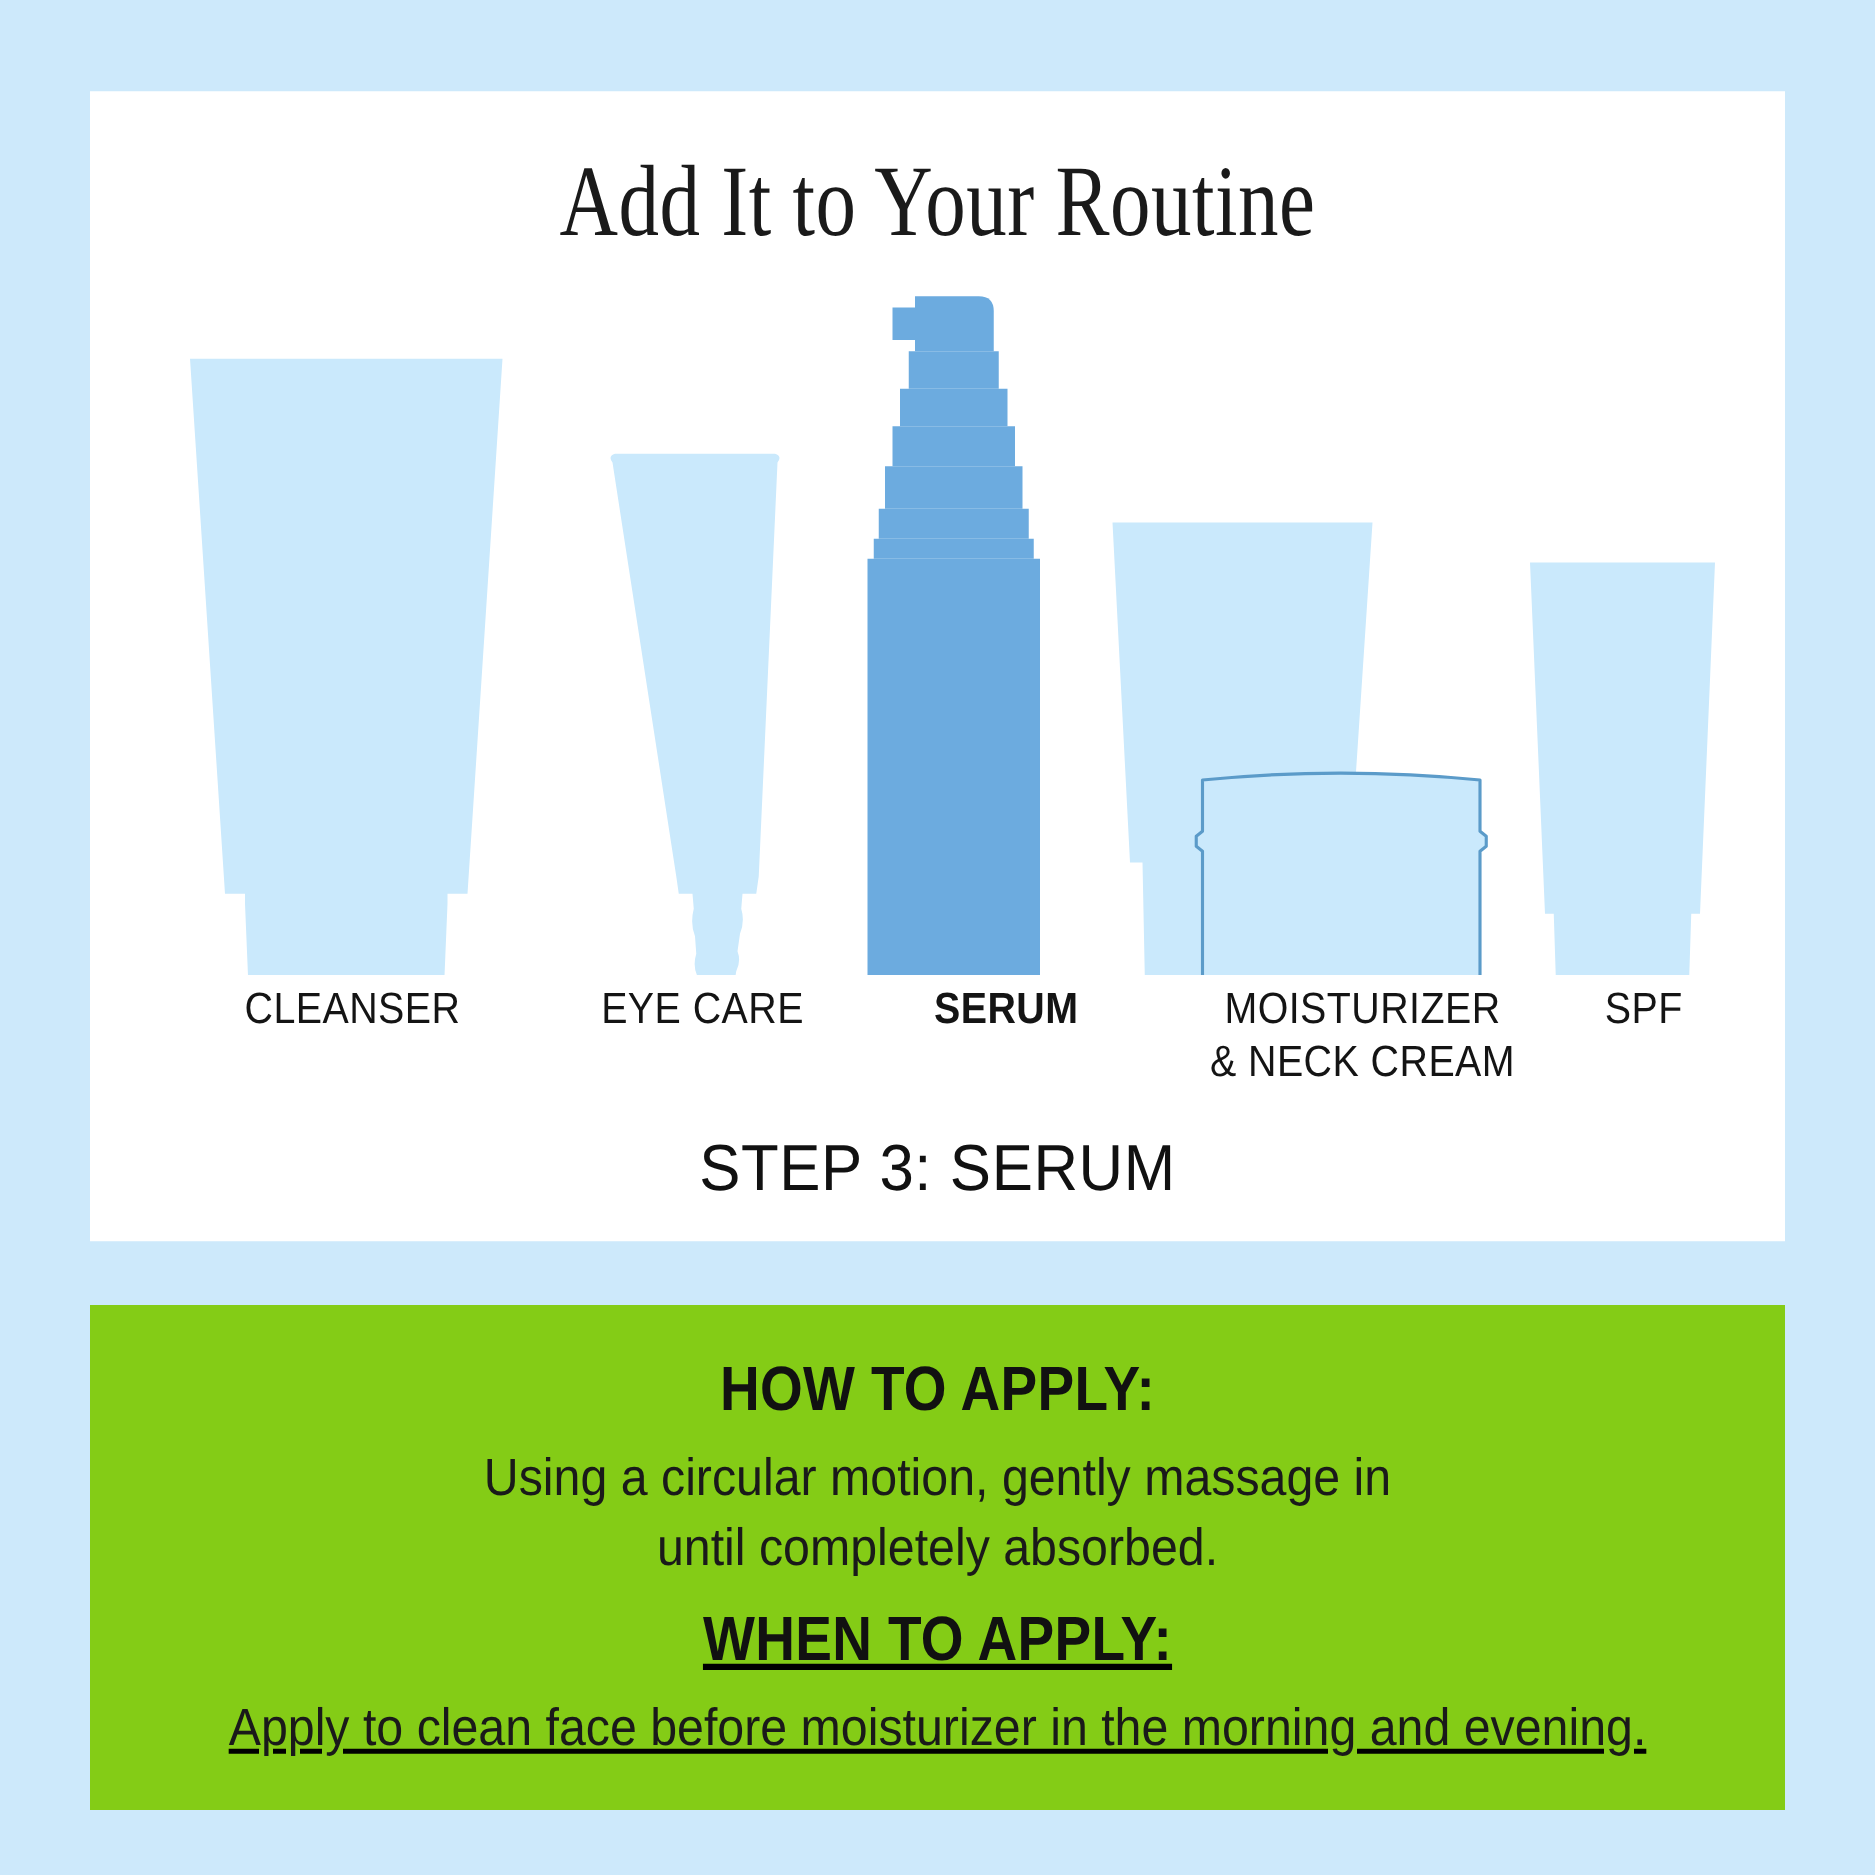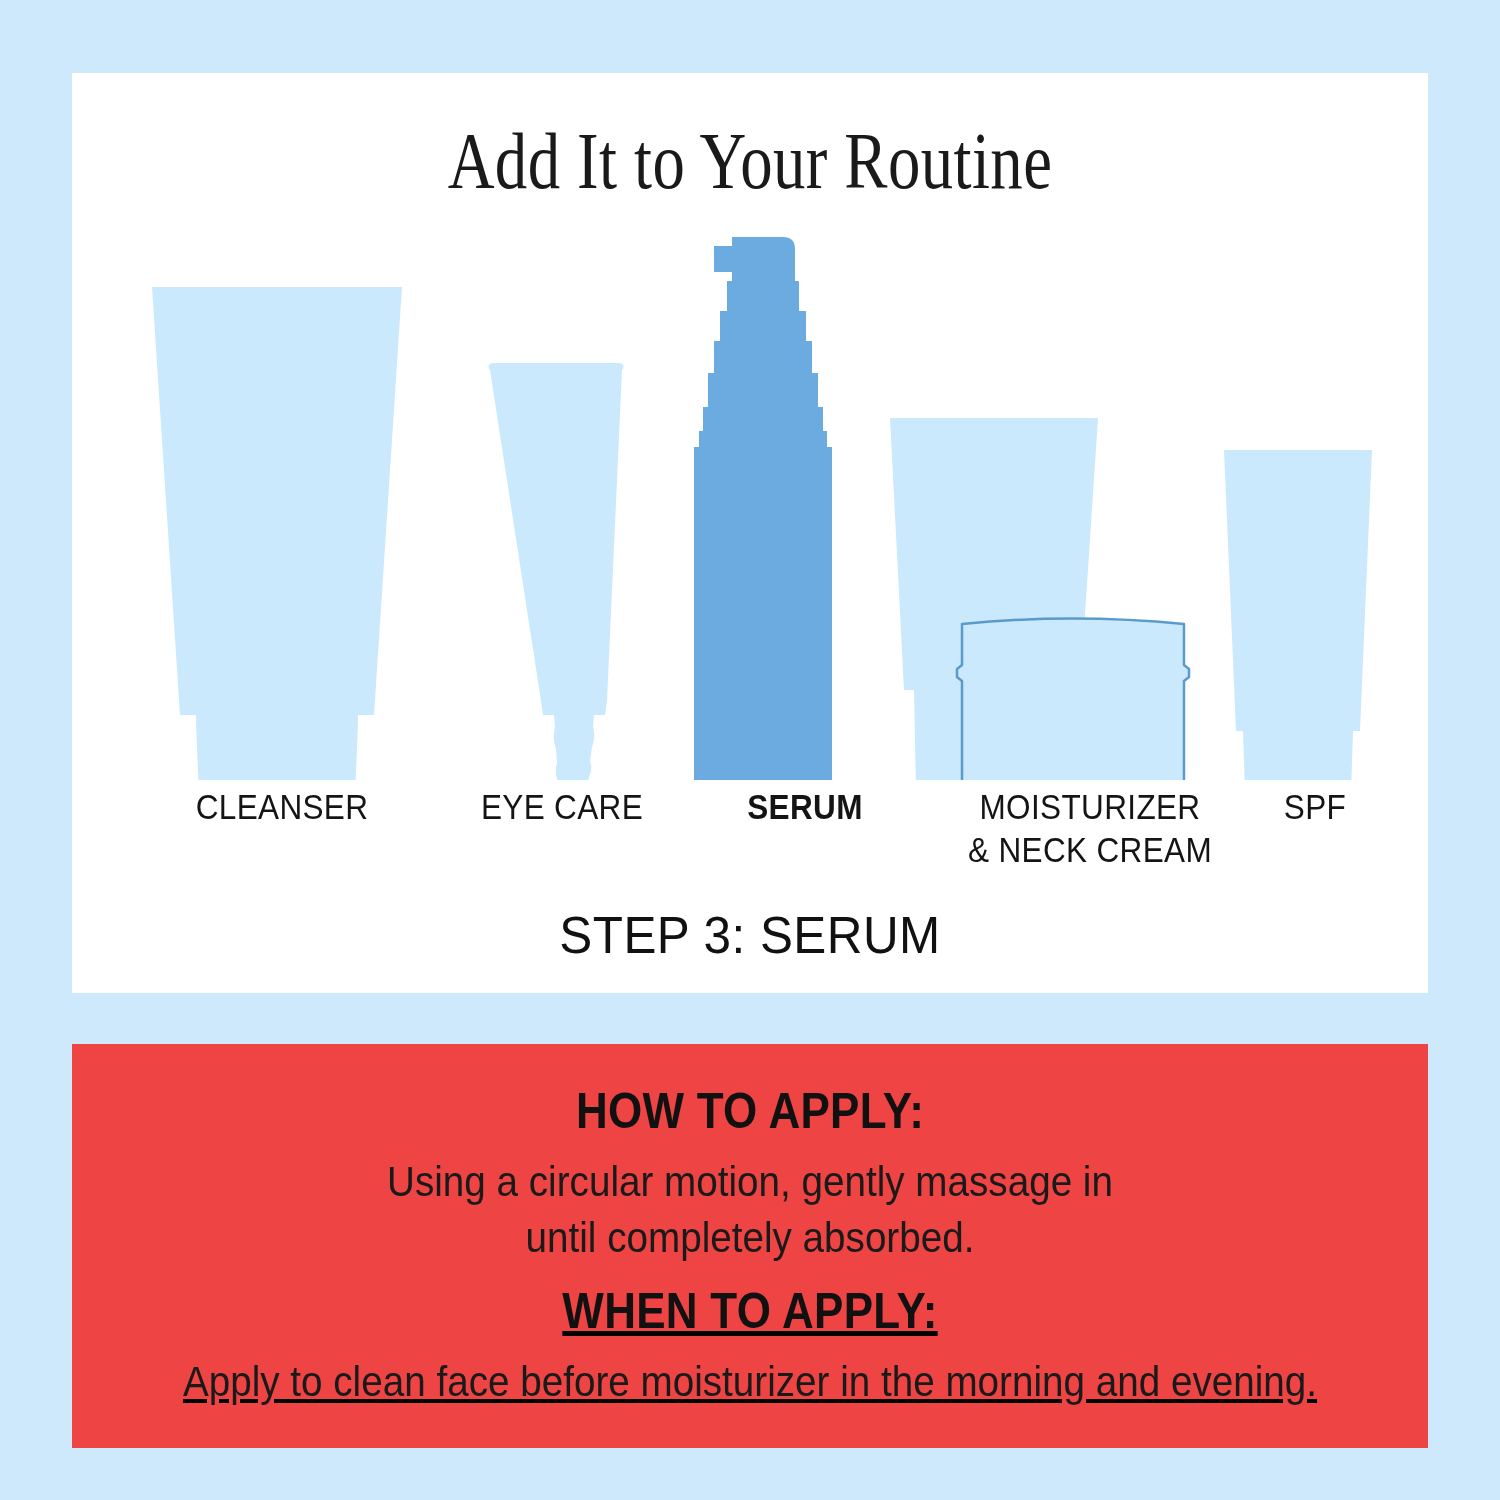--- a/index.html
+++ b/index.html
@@ -28,21 +28,21 @@
     width: 1356px;
     height: 920px;
     background: #ffffff;
   }
   .panel-bottom {
     position: absolute;
     left: 72px;
     top: 1044px;
     width: 1356px;
     height: 404px;
-    background: #ef4444;
+    background: #84cc16;
   }
 
   
   .title {
     position: absolute;
     left: 0;
     top: 42px;
     width: 100%;
     text-align: center;
     font-family: "Liberation Serif", "DejaVu Serif", serif;

